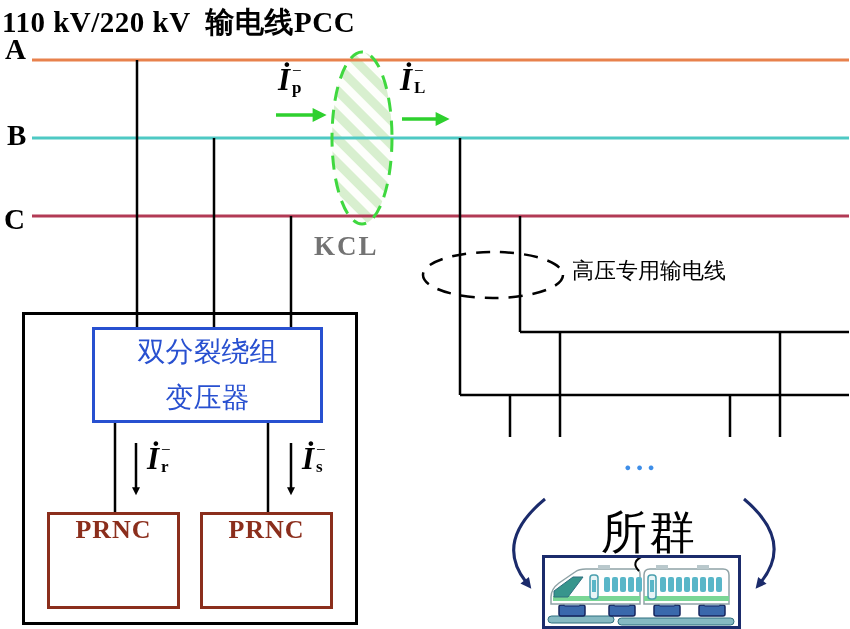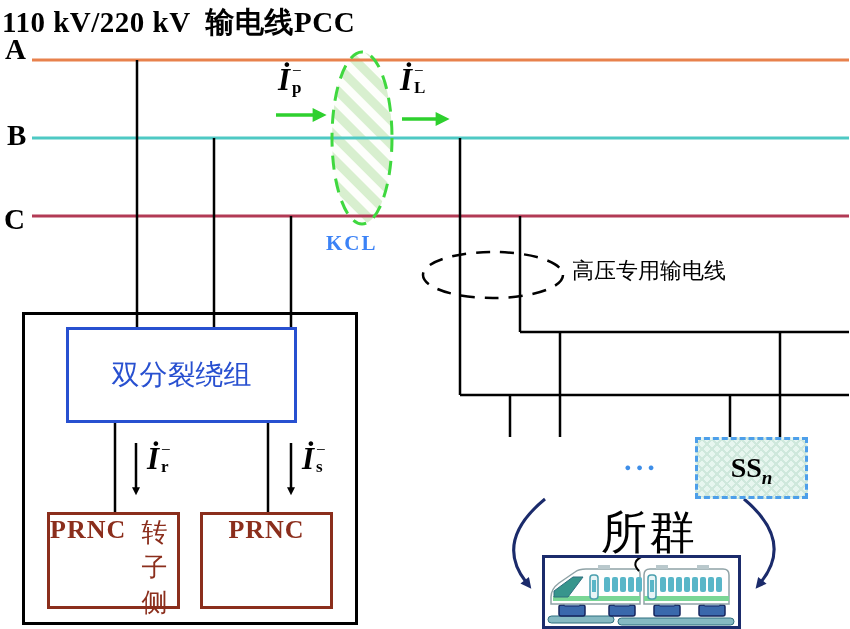--- a/index.html
+++ b/index.html
@@ -17,26 +17,26 @@
   
   .cur{position:absolute;z-index:2;display:flex;align-items:flex-start;line-height:1;}
   .cur-base{font-style:italic;font-size:31px;font-weight:600;}
   .cur-stack{display:flex;flex-direction:column;margin-left:2px;}
   .cur-sup{font-size:17px;line-height:13px;}
   .cur-sub{font-size:17px;font-weight:700;line-height:16px;margin-top:3px;}
   .cur-ip{left:278px;top:64px;}
   .cur-il{left:400px;top:64px;}
   .cur-ir{left:147px;top:443px;}
   .cur-is{left:302px;top:443px;}
-  .kcl{left:326px;top:231px;font-size:21px;font-weight:700;color:#3b82f6;letter-spacing:2px;}
+  .kcl{left:314px;top:231px;font-size:27px;font-weight:700;color:#737373;letter-spacing:2px;}
   .hv-label{left:572px;top:256px;font-size:22px;}
   
   .box{position:absolute;z-index:2;box-sizing:border-box;}
   .outer-box{left:22px;top:312px;width:336px;height:313px;border:3px solid #000;}
-  .blue-box{left:66px;top:327px;width:231px;height:96px;border:3px solid #2850D0;
+  .blue-box{left:92px;top:327px;width:231px;height:96px;border:3px solid #2850D0;
     color:#2850D0;font-size:28px;text-align:center;display:flex;flex-direction:column;
     justify-content:center;gap:8px;}
   .prnc{width:133px;height:97px;border:3px solid #8B2E1C;color:#8B2E1C;font-size:26px;
     text-align:center;display:flex;flex-direction:row;justify-content:center;gap:6px;top:512px;}
   .prnc .en{font-weight:600;letter-spacing:1px;}
   .prnc-rotor{left:47px;}
   .prnc-stator{left:200px;}
   .ss{height:62px;border:3px dashed #4D9FEA;top:437px;
     background:
       repeating-linear-gradient(45deg,#cfe8dc 0 2px,rgba(0,0,0,0) 2px 7px),
@@ -191,32 +191,29 @@
     </span>
   </div>
 
   <div class="txt kcl">KCL</div>
   <div class="txt hv-label">高压专用输电线</div>
 
   <div class="box outer-box"></div>
 
   <div class="box blue-box">
     <div>双分裂绕组</div>
+    <div>变压器</div>
   </div>
 
   <div class="box prnc prnc-rotor">
     <div class="en">PRNC</div>
-    <div>转子侧</div>
   </div>
   <div class="box prnc prnc-stator">
     <div class="en">PRNC</div>
   </div>
 
   <div class="txt dots">●●●</div>
-  <div class="box ss ssn">
-    <span><span>SS</span><sub>n</sub></span>
-  </div>
 
   <div class="txt group-label">所群</div>
 
   <div class="box train-box"></div>
 
 </div>
 
 </body></html>

